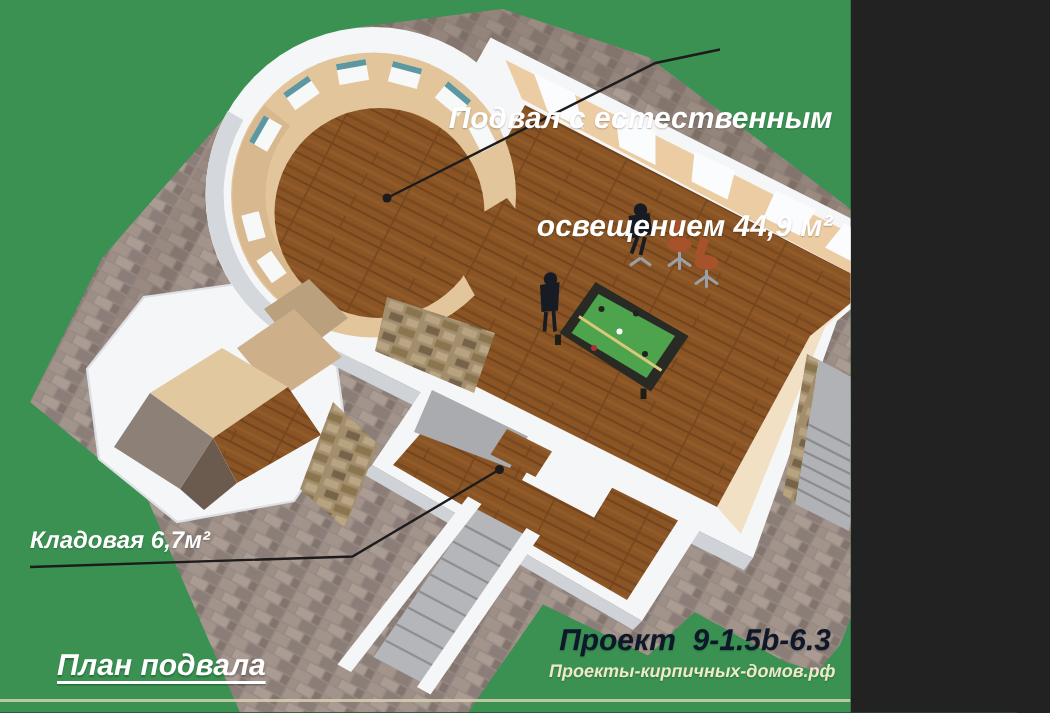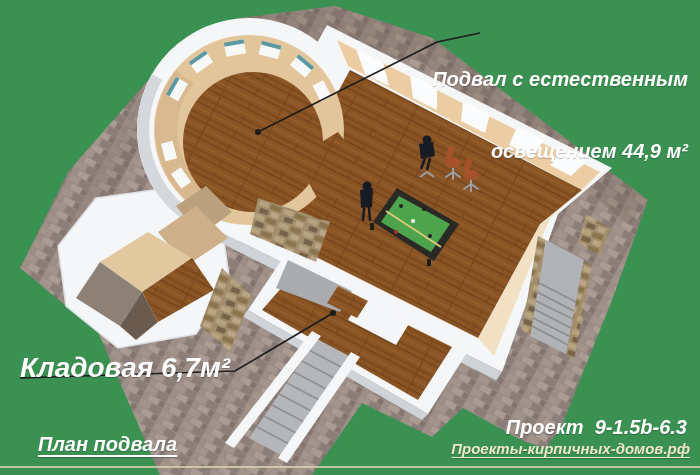--- a/index.html
+++ b/index.html
@@ -1,33 +1,33 @@
 <!DOCTYPE html>
 <html><head>
 <meta charset="utf-8">
 <style>
   html,body{margin:0;padding:0;background:#222;}
   .stage{
-    position:relative;width:700px;height:475px;overflow:hidden;
+    position:relative;width:567px;height:475px;overflow:hidden;
     background:#3a9152;
     font-family:"Liberation Sans",sans-serif;
   }
   .stage svg{position:absolute;left:0;top:0;}
   .lbl{
     position:absolute;
     font-style:italic;font-weight:bold;
     color:#ffffff;
     white-space:pre;
     text-shadow:0 1px 1px rgba(0,0,0,0.25);
   }
   .lbl-basement{right:12px;top:19px;font-size:20px;line-height:24px;text-align:right;}
-  .lbl-storage{left:20px;top:352px;font-size:28px;}
+  .lbl-storage{left:20px;top:352px;font-size:16px;}
   .lbl-plan{left:38px;top:433px;font-size:20px;text-decoration:underline;text-underline-offset:4px;}
-  .lbl-project{right:13px;top:416px;font-size:20px;color:#ffffff;text-align:left;}
-  .lbl-site{right:10px;top:440px;font-size:15px;color:#efe9cb;text-align:right;text-decoration:underline;text-underline-offset:3px;}
+  .lbl-project{right:13px;top:416px;font-size:20px;color:#0f172a;text-align:left;}
+  .lbl-site{right:10px;top:440px;font-size:12px;color:#efe9cb;text-align:right;text-underline-offset:3px;}
   .bottom-rule{position:absolute;left:0;right:0;top:466px;height:2px;background:#d6d0b0;opacity:.85;}
 </style>
 </head>
 <body>
 
 <div class="stage">
 
   <svg width="700" height="475" viewBox="0 0 700 475">
     <defs>
       <pattern id="pav" width="24" height="15" patternUnits="userSpaceOnUse" patternTransform="rotate(28)">

